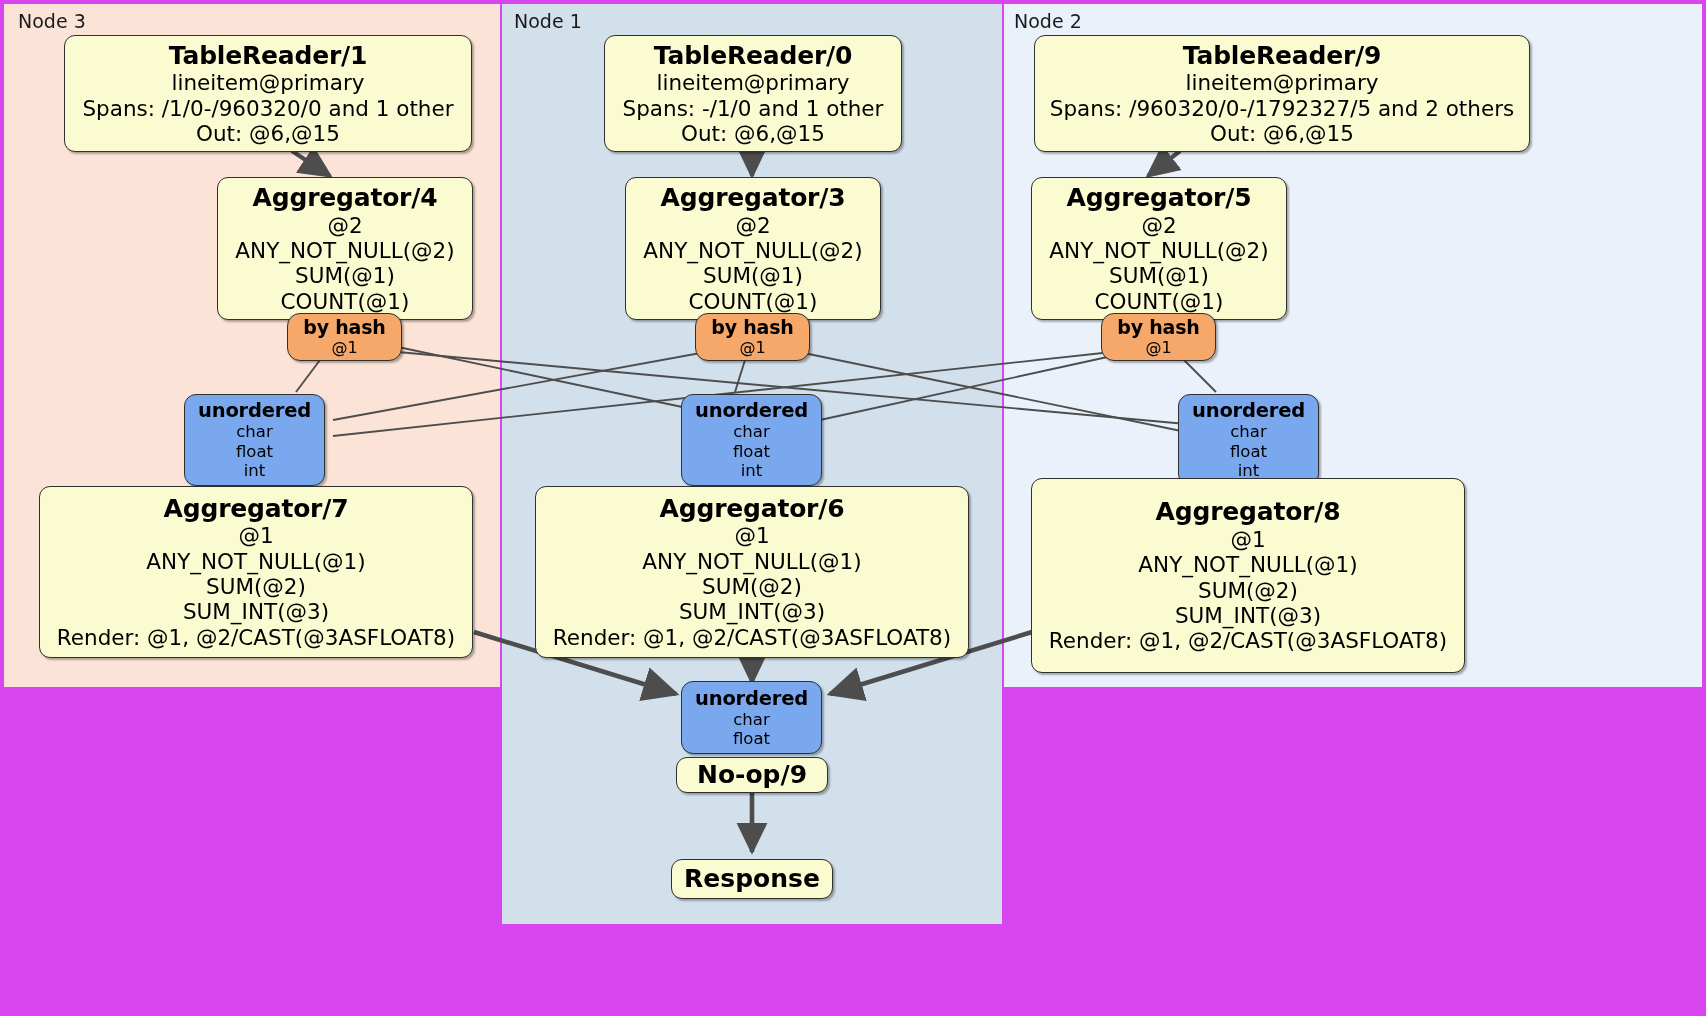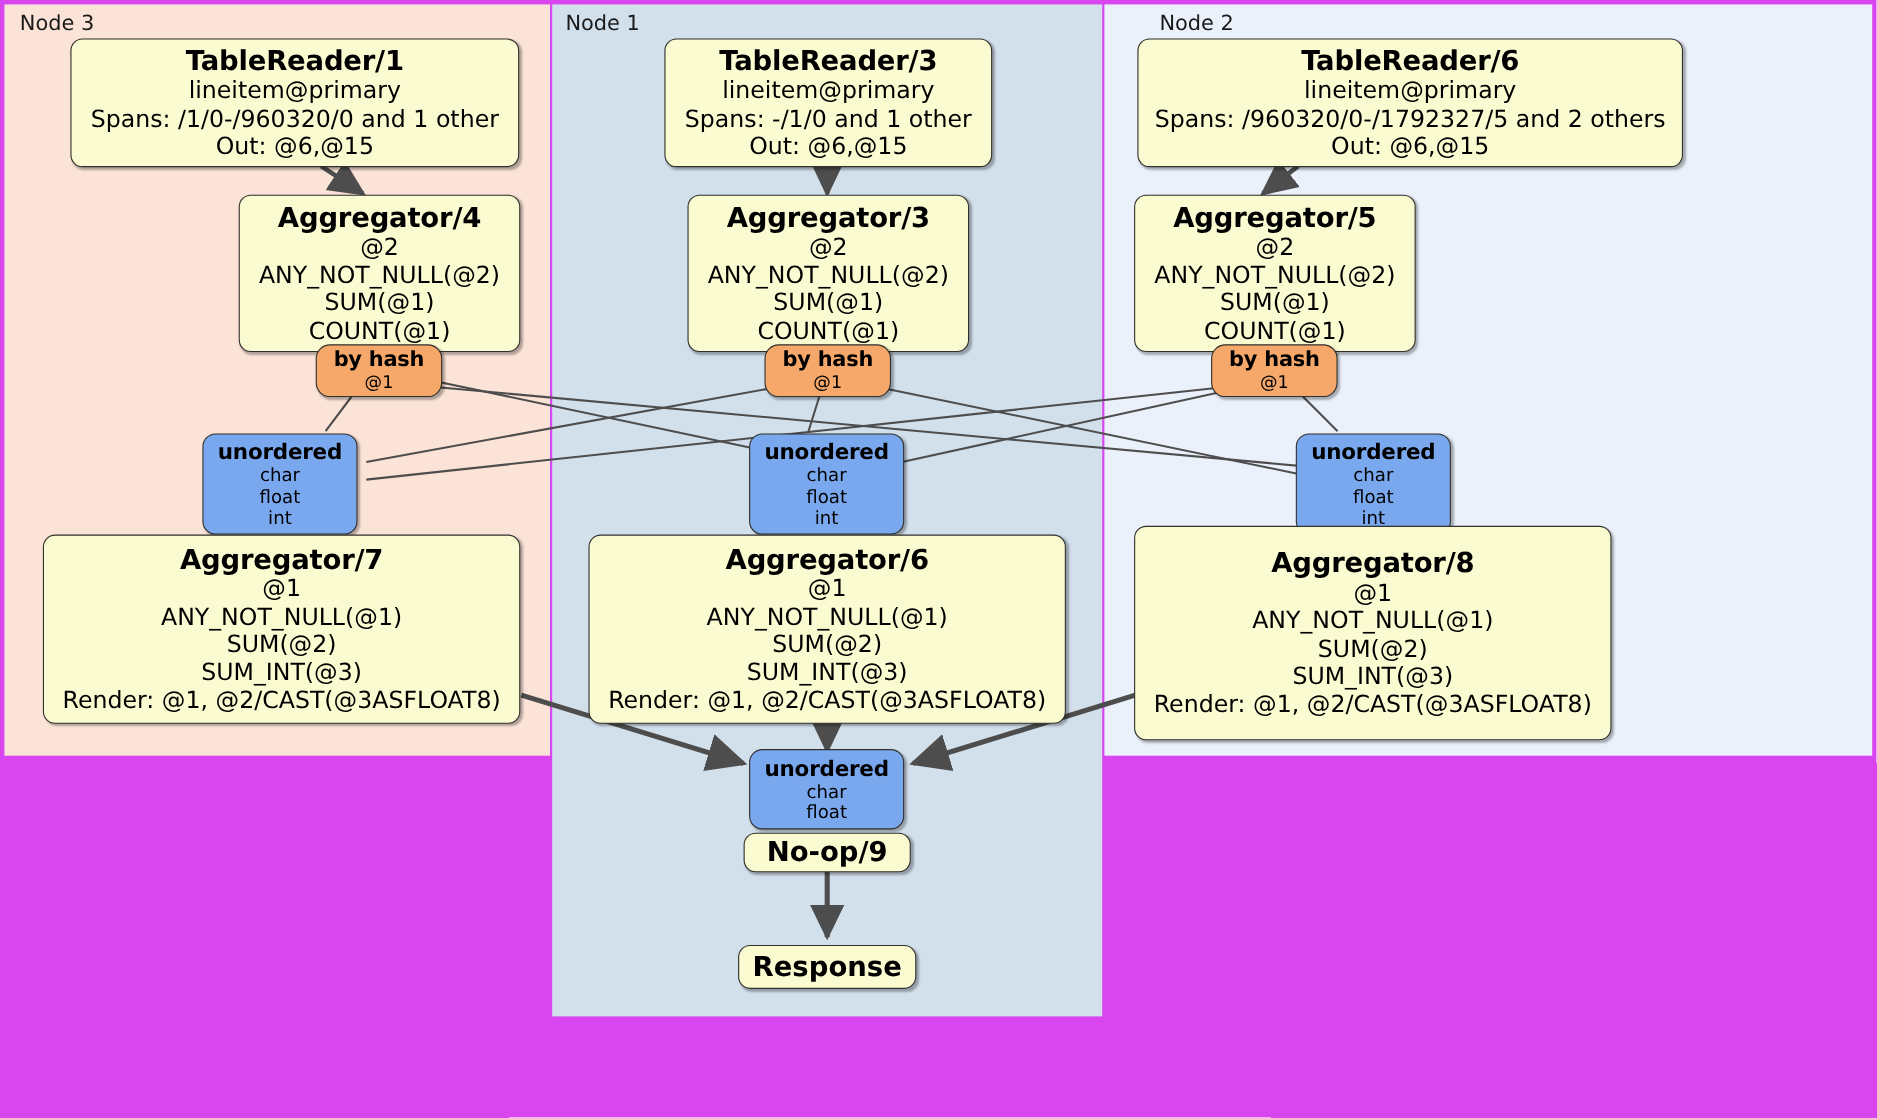--- a/index.html
+++ b/index.html
@@ -82,21 +82,21 @@
 <body>
 
 <div id="canvas">
 
   <div class="panel" style="left:4px; top:4px; width:496px; height:683px; background:#fbe3d7;"></div>
   <div class="panel" style="left:502px; top:4px; width:500px; height:920px; background:#d2e0ec;"></div>
   <div class="panel" style="left:1004px; top:4px; width:698px; height:683px; background:#ebf1fb;"></div>
 
   <div class="panel-label" style="left:18px; top:10px;">Node 3</div>
   <div class="panel-label" style="left:514px; top:10px;">Node 1</div>
-  <div class="panel-label" style="left:1014px; top:10px;margin-left:40px;">Node 2</div>
+  <div class="panel-label" style="left:1014px; top:10px;">Node 2</div>
 
   <svg id="edges" viewBox="0 0 1706 1016" xmlns="http://www.w3.org/2000/svg">
     <defs>
       <marker id="ah" markerWidth="9" markerHeight="9" refX="7.2" refY="4.5" orient="auto" markerUnits="strokeWidth">
         <path d="M0,0.7 L8,4.5 L0,8.3 z" fill="#4d4d4d"></path>
       </marker>
       <marker id="ahT" markerWidth="8" markerHeight="8" refX="6.4" refY="4" orient="auto" markerUnits="strokeWidth">
         <path d="M0,0.6 L7,4 L0,7.4 z" fill="#4d4d4d"></path>
       </marker>
     </defs>
@@ -125,28 +125,28 @@
   </svg>
 
   <div class="gbox proc" style="left:64px; top:35px; width:408px; height:117px;">
     <div class="title">TableReader/1</div>
     <div class="sub">lineitem@primary</div>
     <div class="sub">Spans: /1/0-/960320/0 and 1 other</div>
     <div class="sub">Out: @6,@15</div>
   </div>
 
   <div class="gbox proc" style="left:604px; top:35px; width:298px; height:117px;">
-    <div class="title">TableReader/3</div>
+    <div class="title">TableReader/0</div>
     <div class="sub">lineitem@primary</div>
     <div class="sub">Spans: -/1/0 and 1 other</div>
     <div class="sub">Out: @6,@15</div>
   </div>
 
   <div class="gbox proc" style="left:1034px; top:35px; width:496px; height:117px;">
-    <div class="title">TableReader/6</div>
+    <div class="title">TableReader/9</div>
     <div class="sub">lineitem@primary</div>
     <div class="sub">Spans: /960320/0-/1792327/5 and 2 others</div>
     <div class="sub">Out: @6,@15</div>
   </div>
 
   <div class="gbox proc" style="left:217px; top:177px; width:256px; height:143px;">
     <div class="title">Aggregator/4</div>
     <div class="sub">@2</div>
     <div class="sub">ANY_NOT_NULL(@2)</div>
     <div class="sub">SUM(@1)</div>

